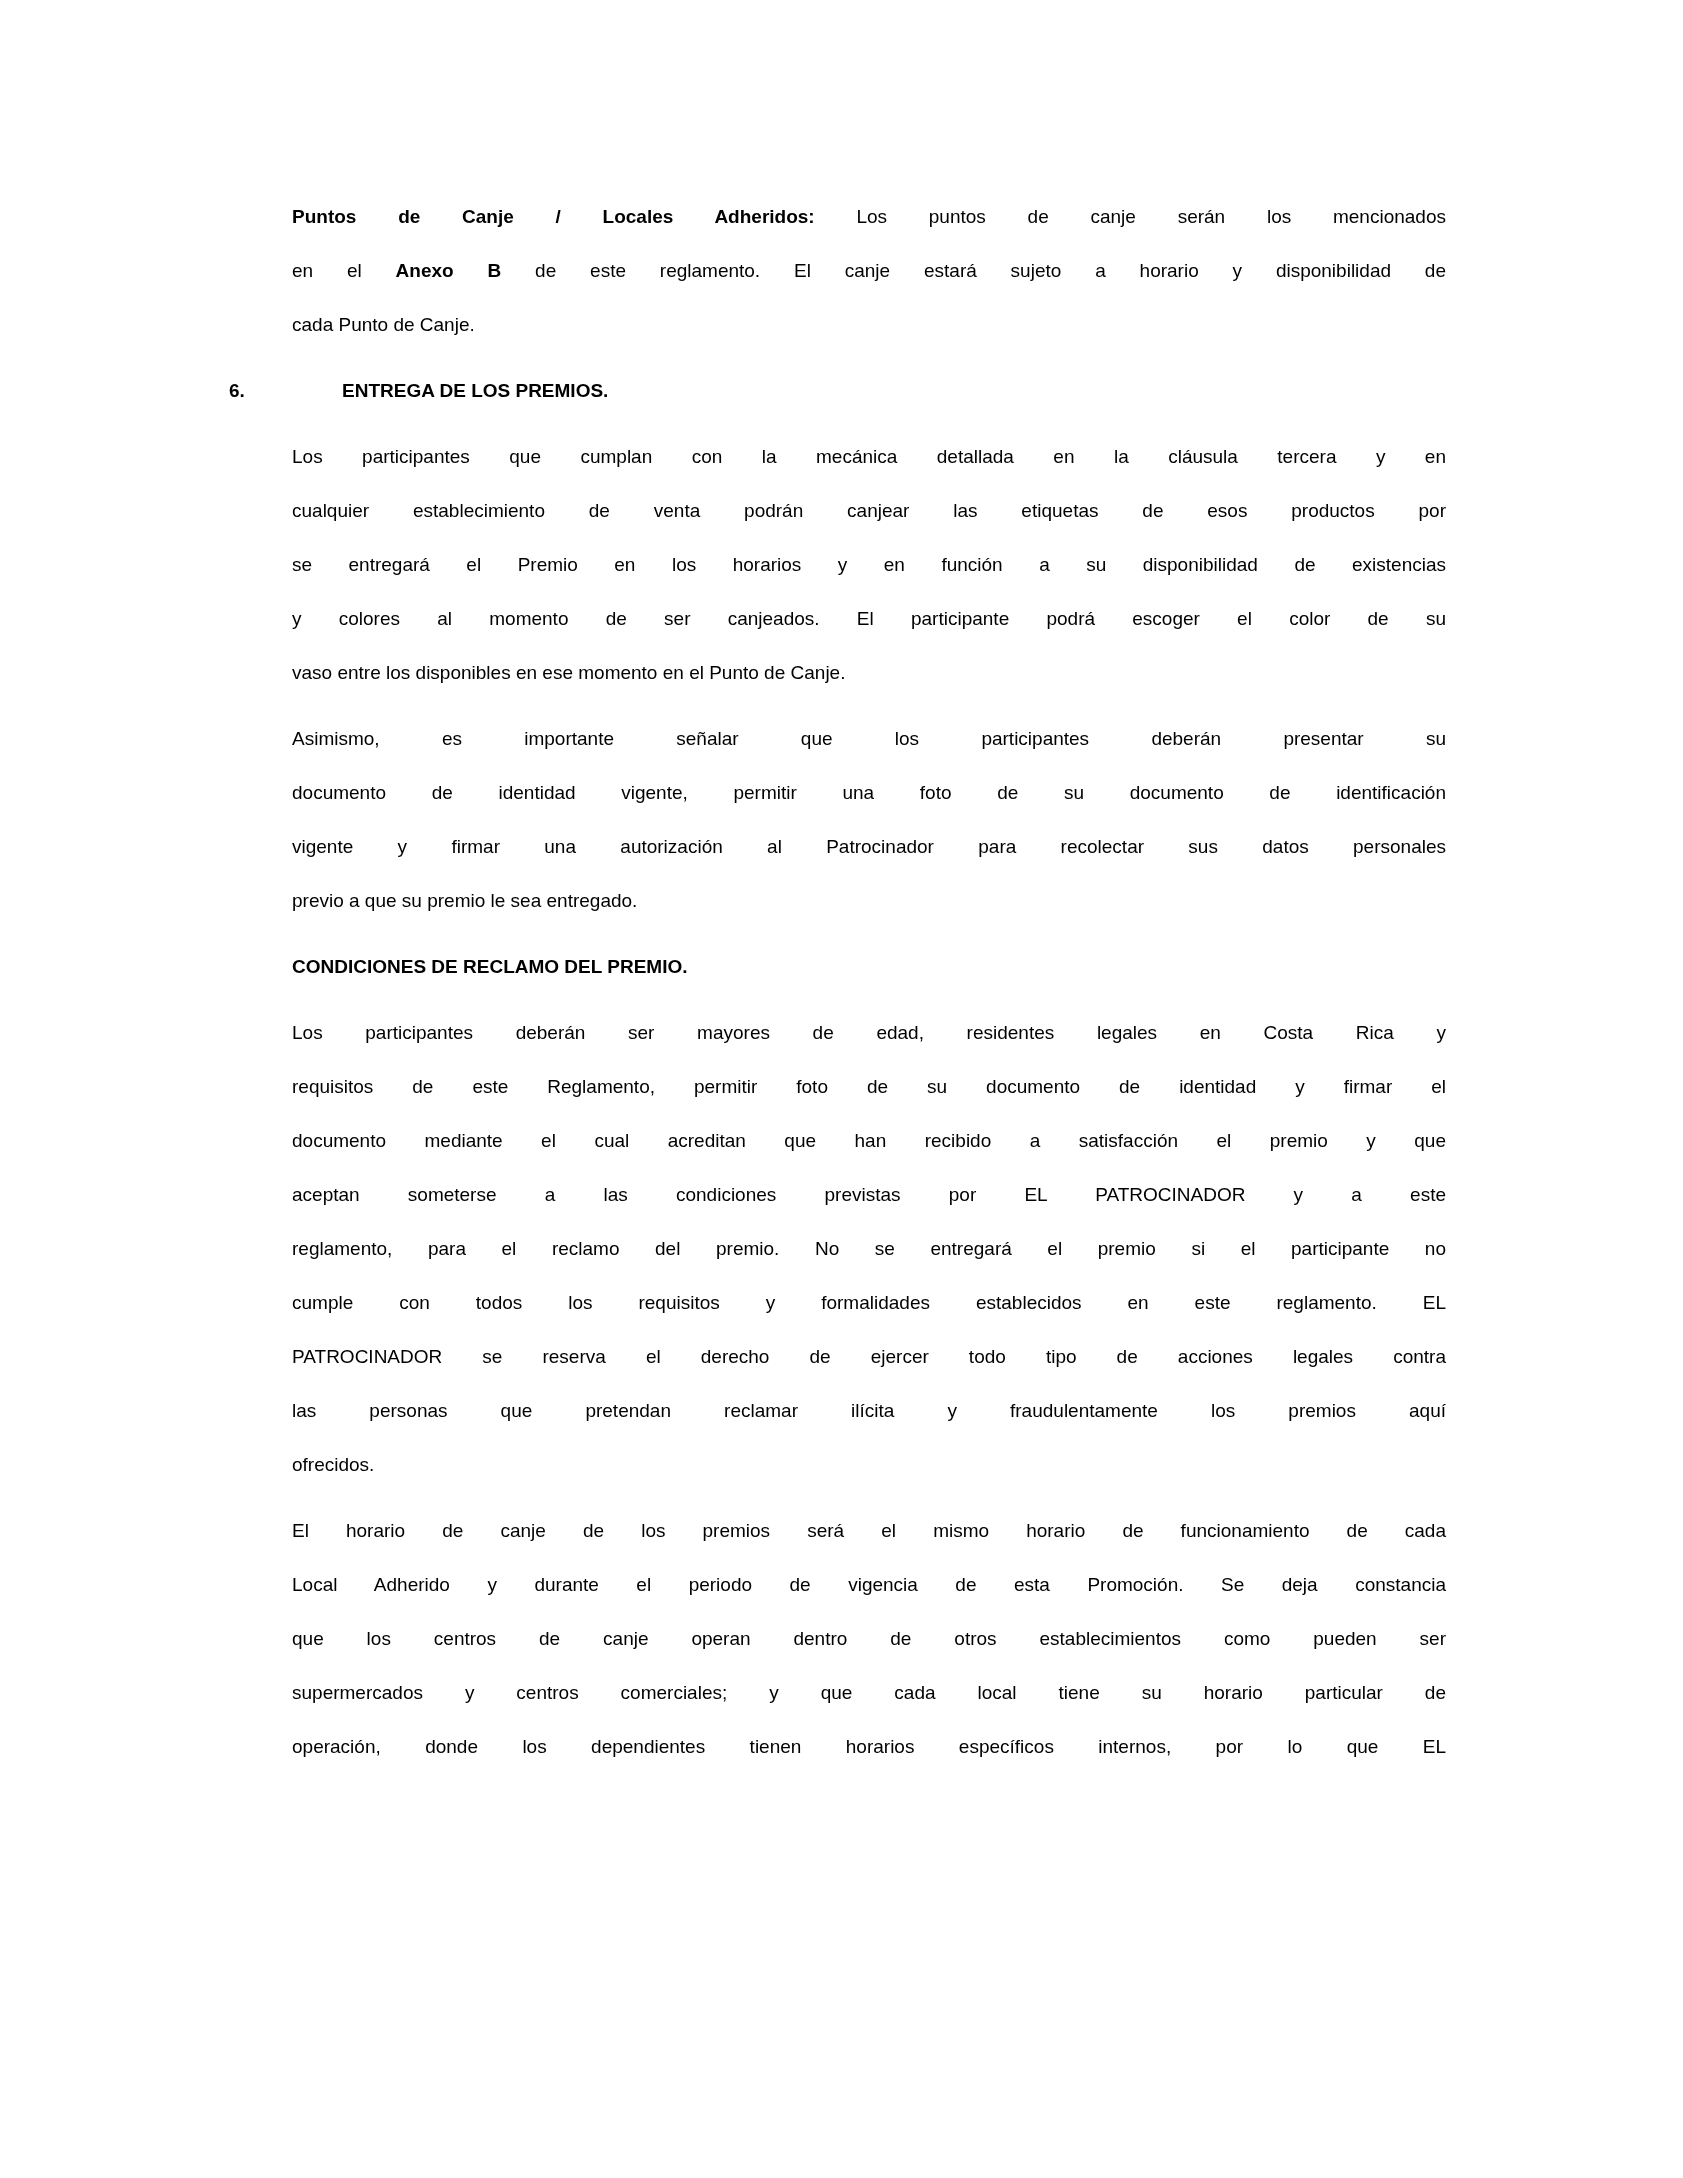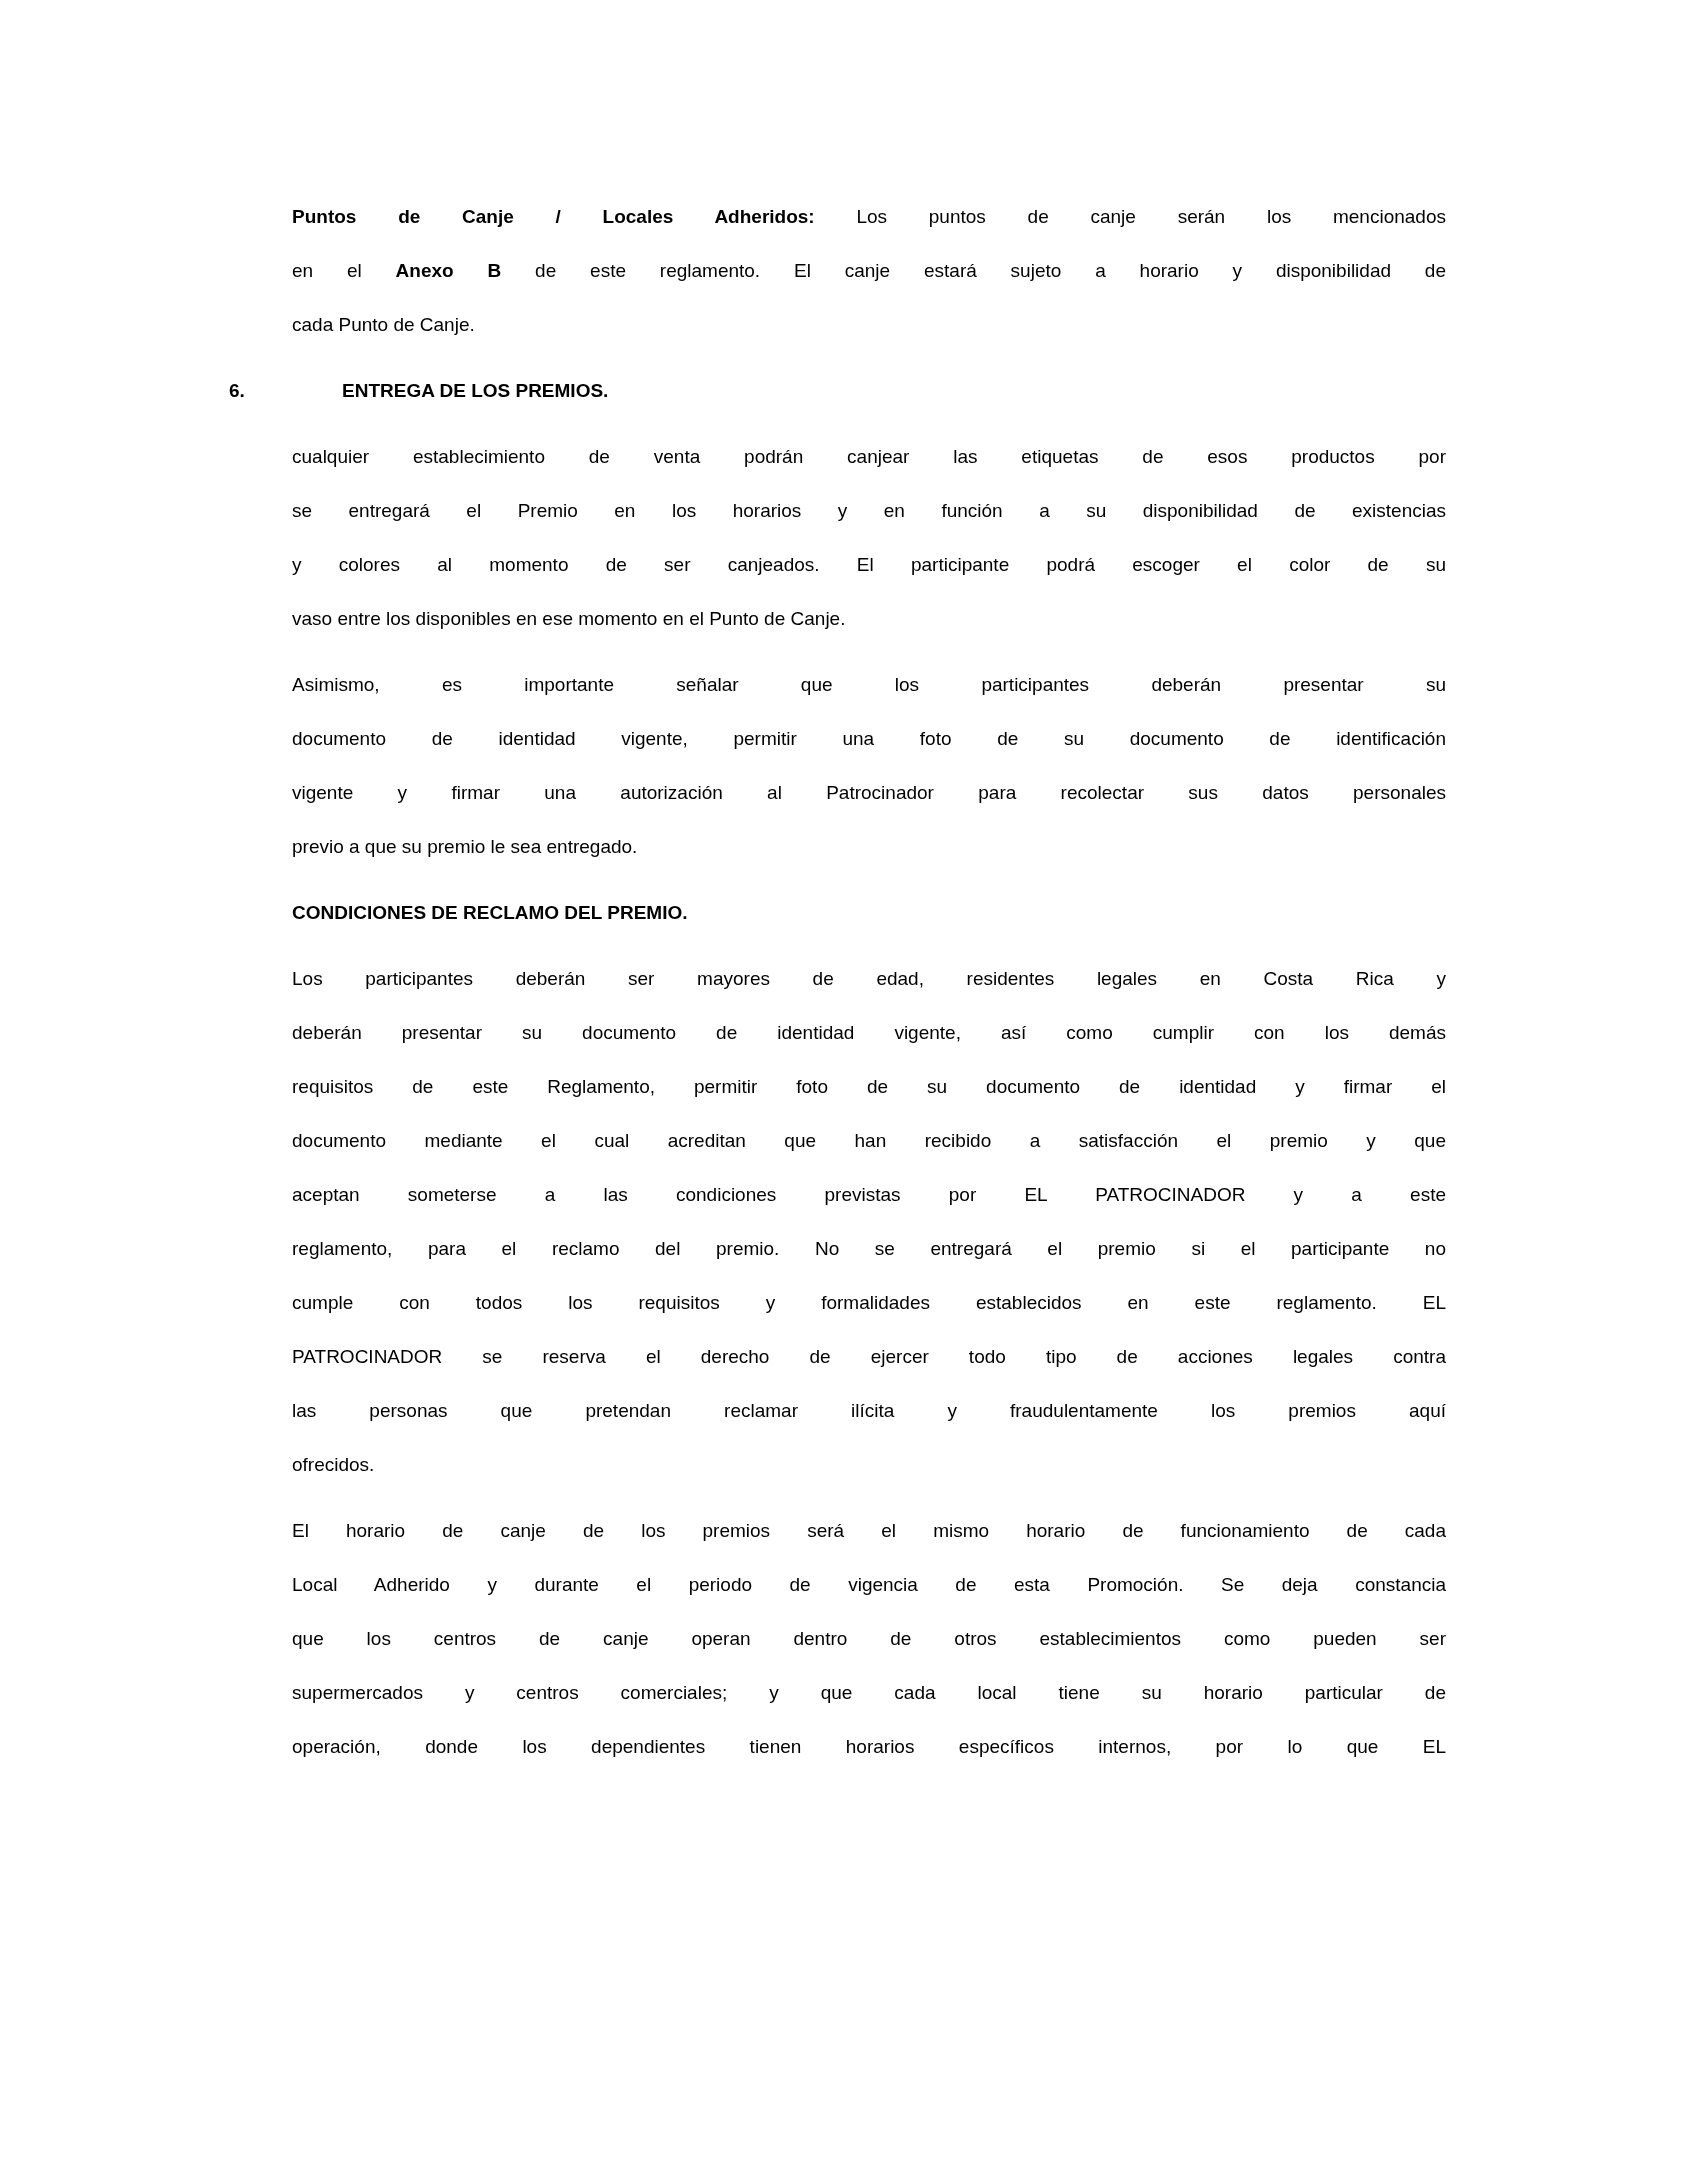--- a/index.html
+++ b/index.html
@@ -60,35 +60,35 @@
 
 <div class="page">
   <div class="doc-content">
       <div class="para">
         <div class="line"><span class="b">Puntos de Canje / Locales Adheridos:</span><span> Los puntos de canje serán los mencionados</span></div>
         <div class="line"><span>en el </span><span class="b">Anexo B</span><span> de este reglamento. El canje estará sujeto a horario y disponibilidad de</span></div>
         <div class="line last"><span>cada Punto de Canje.</span></div>
       </div>
       <div class="heading num-heading"><span class="hnum">6.</span><span>ENTREGA DE LOS PREMIOS.</span></div>
       <div class="para">
+        <div class="line"><span>Los participantes que cumplan con la mecánica detallada en la cláusula tercera y en</span></div>
         <div class="line"><span>cualquier establecimiento de venta podrán canjear las etiquetas de esos productos por</span></div>
         <div class="line"><span>se entregará el Premio en los horarios y en función a su disponibilidad de existencias</span></div>
         <div class="line"><span>y colores al momento de ser canjeados. El participante podrá escoger el color de su</span></div>
         <div class="line last"><span>vaso entre los disponibles en ese momento en el Punto de Canje.</span></div>
       </div>
       <div class="para">
         <div class="line"><span>Asimismo, es importante señalar que los participantes deberán presentar su</span></div>
         <div class="line"><span>documento de identidad vigente, permitir una foto de su documento de identificación</span></div>
         <div class="line"><span>vigente y firmar una autorización al Patrocinador para recolectar sus datos personales</span></div>
         <div class="line last"><span>previo a que su premio le sea entregado.</span></div>
       </div>
       <div class="heading">CONDICIONES DE RECLAMO DEL PREMIO.</div>
       <div class="para">
         <div class="line"><span>Los participantes deberán ser mayores de edad, residentes legales en Costa Rica y</span></div>
-        <div class="line"><span>deberán presentar su documento de identidad vigente, así como cumplir con los demás</span></div>
         <div class="line"><span>requisitos de este Reglamento, permitir foto de su documento de identidad y firmar el</span></div>
         <div class="line"><span>documento mediante el cual acreditan que han recibido a satisfacción el premio y que</span></div>
         <div class="line"><span>aceptan someterse a las condiciones previstas por EL PATROCINADOR y a este</span></div>
         <div class="line"><span>reglamento, para el reclamo del premio. No se entregará el premio si el participante no</span></div>
         <div class="line"><span>cumple con todos los requisitos y formalidades establecidos en este reglamento. EL</span></div>
         <div class="line"><span>PATROCINADOR se reserva el derecho de ejercer todo tipo de acciones legales contra</span></div>
         <div class="line"><span>las personas que pretendan reclamar ilícita y fraudulentamente los premios aquí</span></div>
         <div class="line last"><span>ofrecidos.</span></div>
       </div>
       <div class="para">

